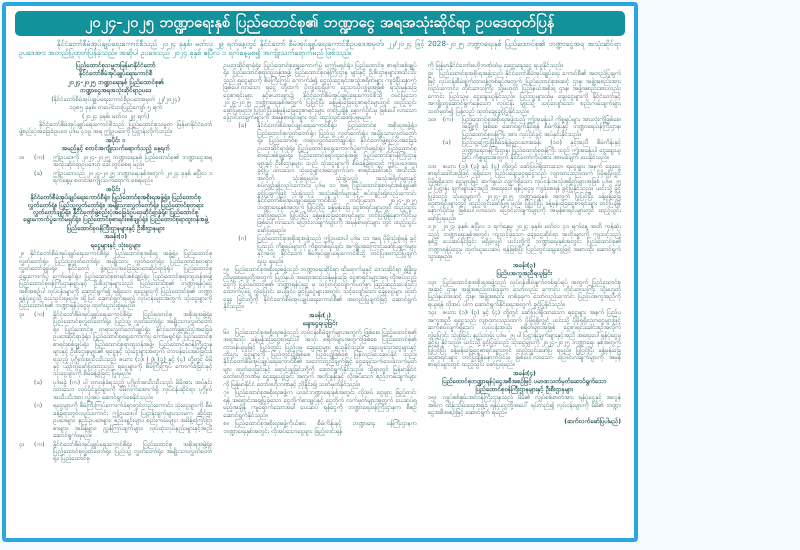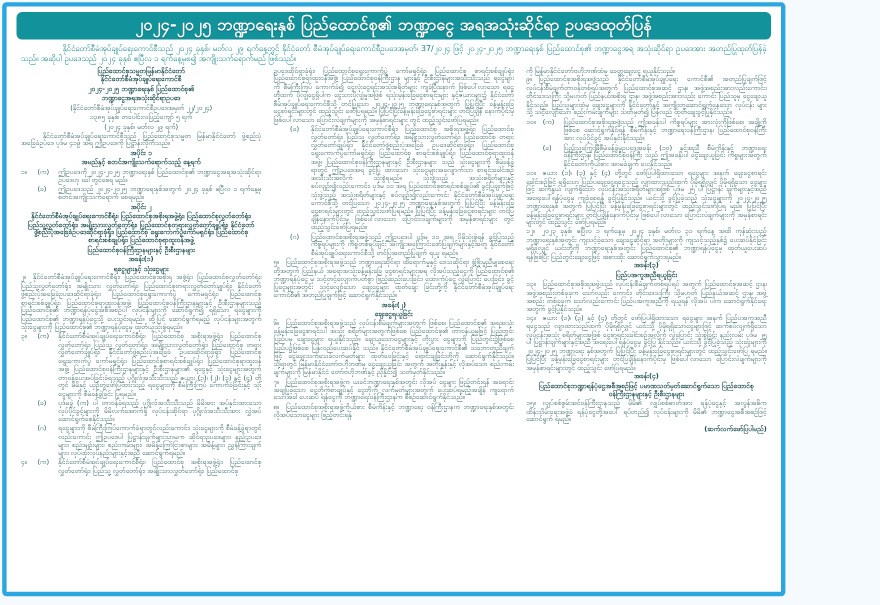--- a/index.html
+++ b/index.html
@@ -1,21 +1,21 @@
 <!DOCTYPE html>
 <html><head>
 <meta charset="utf-8">
 <style>
   html,body{margin:0;padding:0;}
   body{
     width:800px;height:550px;overflow:hidden;background:#f4fafd;
     font-family:"DejaVu Sans", sans-serif;
   }
   .frame{
-    position:absolute;left:2px;top:2px;width:712px;height:540px;
+    position:absolute;left:2px;top:2px;width:636px;height:540px;
     background:#ffffff;border:4px solid #2ba6de;border-radius:4px;
     overflow:hidden;box-sizing:border-box;
   }
   .banner{
     margin:5px 9px 3px 9px;height:25px;background:#12929b;border-radius:5px;
     display:flex;align-items:center;justify-content:center;
   }
   .banner span{
     color:#ffffff;font-weight:bold;font-size:14.5px;letter-spacing:.2px;
     text-shadow:0 1px 1px rgba(0,0,0,.25);white-space:nowrap;
@@ -43,21 +43,21 @@
   .item .lab{flex:0 0 19px;}
   .item .txt{flex:1 1 0;min-width:0;text-align:justify;}
 </style>
 </head>
 <body>
 
 <div class="frame">
   <div class="banner">
     <span>၂၀၂၄-၂၀၂၅ ဘဏ္ဍာရေးနှစ် ပြည်ထောင်စု၏ ဘဏ္ဍာငွေ အရအသုံးဆိုင်ရာ ဥပဒေထုတ်ပြန်</span>
   </div>
-  <p class="intro">နိုင်ငံတော်စီမံအုပ်ချုပ်ရေးကောင်စီသည် ၂၀၂၄ ခုနှစ်၊ မတ်လ ၂၉ ရက်နေ့တွင် နိုင်ငံတော် စီမံအုပ်ချုပ်ရေးကောင်စီဥပဒေအမှတ်၊ 37/၂၀၂၄ ဖြင့် ၂၀၂၄-၂၀၂၅ ဘဏ္ဍာရေးနှစ် ပြည်ထောင်စု၏ ဘဏ္ဍာငွေအရ အသုံးဆိုင်ရာ ဥပဒေအား အတည်ပြုထုတ်ပြန်ခဲ့သည်။ အဆိုပါ ဥပဒေသည် ၂၀၂၄ ခုနှစ် ဧပြီလ ၁ ရက်နေ့မှစ၍ အကျိုးသက်ရောက်မည် ဖြစ်သည်။</p>
+  <p class="intro">နိုင်ငံတော်စီမံအုပ်ချုပ်ရေးကောင်စီသည် ၂၀၂၄ ခုနှစ်၊ မတ်လ ၂၉ ရက်နေ့တွင် နိုင်ငံတော် စီမံအုပ်ချုပ်ရေးကောင်စီဥပဒေအမှတ်၊ ၂၂/၂၀၂၄ ဖြင့် 2028-၂၀၂၅ ဘဏ္ဍာရေးနှစ် ပြည်ထောင်စု၏ ဘဏ္ဍာငွေအရ အသုံးဆိုင်ရာ ဥပဒေအား အတည်ပြုထုတ်ပြန်ခဲ့သည်။ အဆိုပါ ဥပဒေသည် ၂၀၂၄ ခုနှစ် ဧပြီလ ၁ ရက်နေ့မှစ၍ အကျိုးသက်ရောက်မည် ဖြစ်သည်။</p>
   <div class="cols">
     <div class="col">
         <div class="center-bold">ပြည်ထောင်စုသမ္မတမြန်မာနိုင်ငံတော်</div>
         <div class="center-bold">နိုင်ငံတော်စီမံအုပ်ချုပ်ရေးကောင်စီ</div>
         <div class="center-bold">၂၀၂၄-၂၀၂၅ ဘဏ္ဍာရေးနှစ် ပြည်ထောင်စု၏</div>
         <div class="center-bold">ဘဏ္ဍာငွေအရအသုံးဆိုင်ရာဥပဒေ</div>
         <div class="center">(နိုင်ငံတော်စီမံအုပ်ချုပ်ရေးကောင်စီဥပဒေအမှတ် ၂၂/၂၀၂၄)</div>
         <div class="center">၁၃၈၅ ခုနှစ်၊ တပေါင်းလပြည့်ကျော် ၅ ရက်</div>
         <div class="center">(၂၀၂၄ ခုနှစ်၊ မတ်လ ၂၉ ရက်)</div>
         <div class="para ind">နိုင်ငံတော်စီမံအုပ်ချုပ်ရေးကောင်စီသည် ပြည်ထောင်စုသမ္မတ မြန်မာနိုင်ငံတော် ဖွဲ့စည်းပုံအခြေခံဥပဒေ ပုဒ်မ ၄၁၉ အရ ဤဥပဒေကို ပြဋ္ဌာန်းလိုက်သည်။</div>

